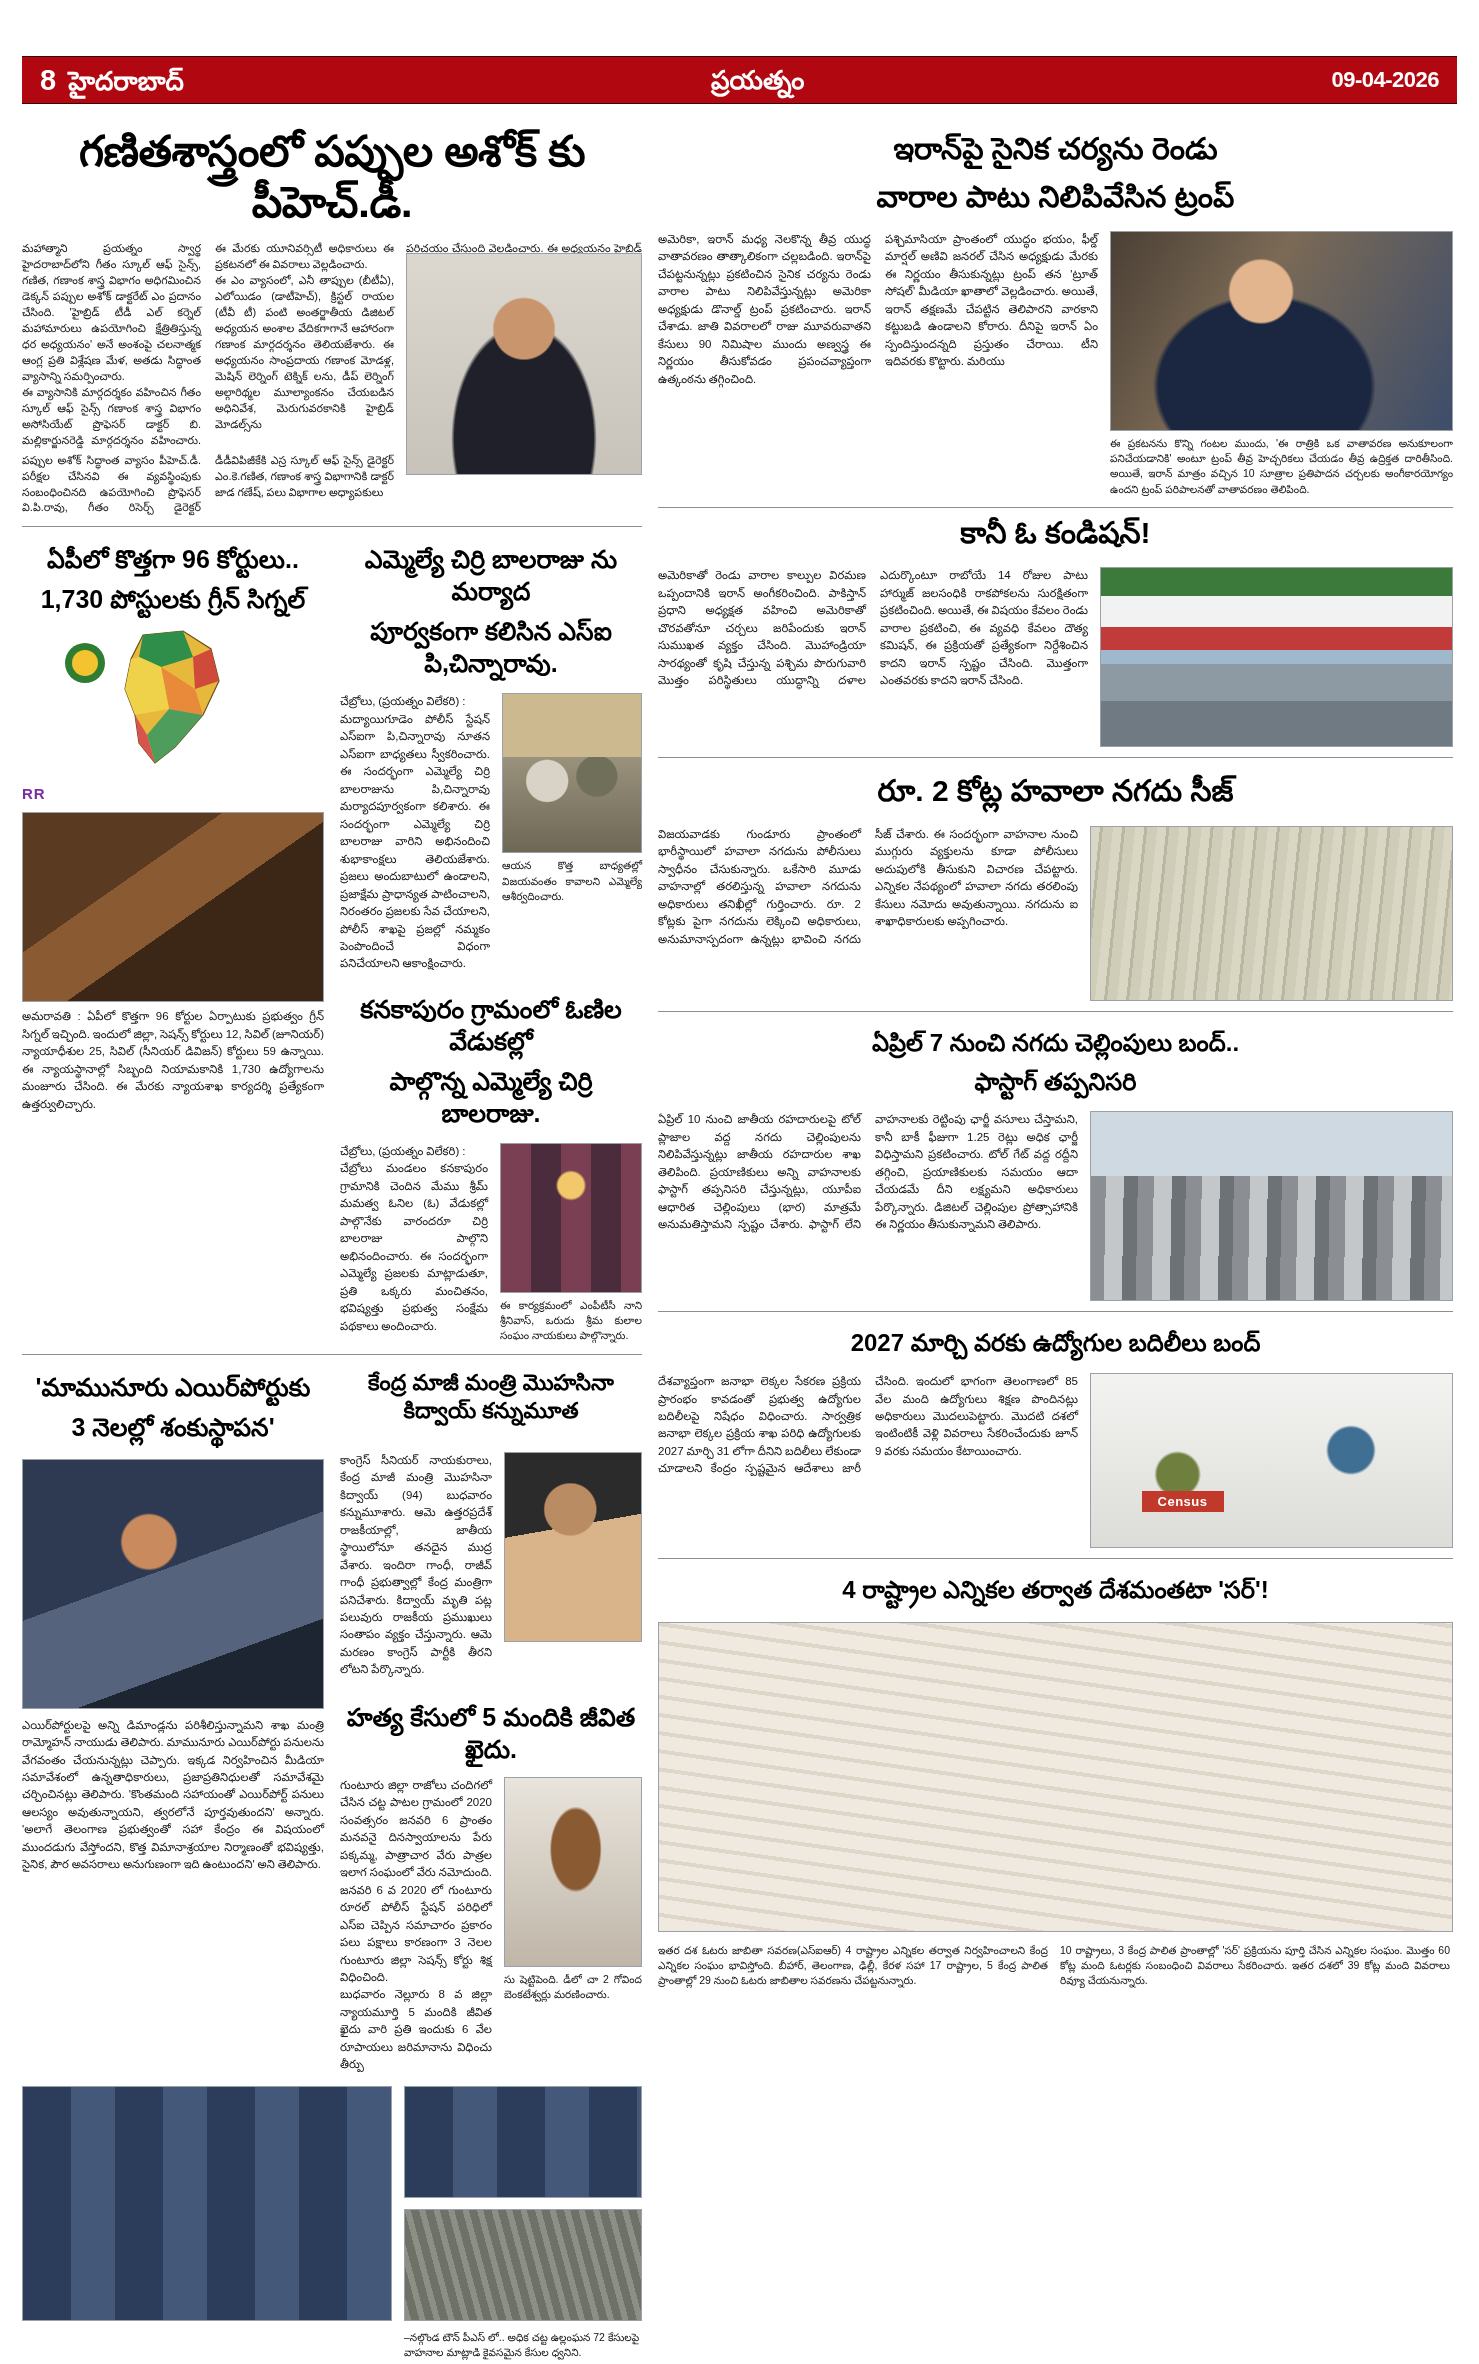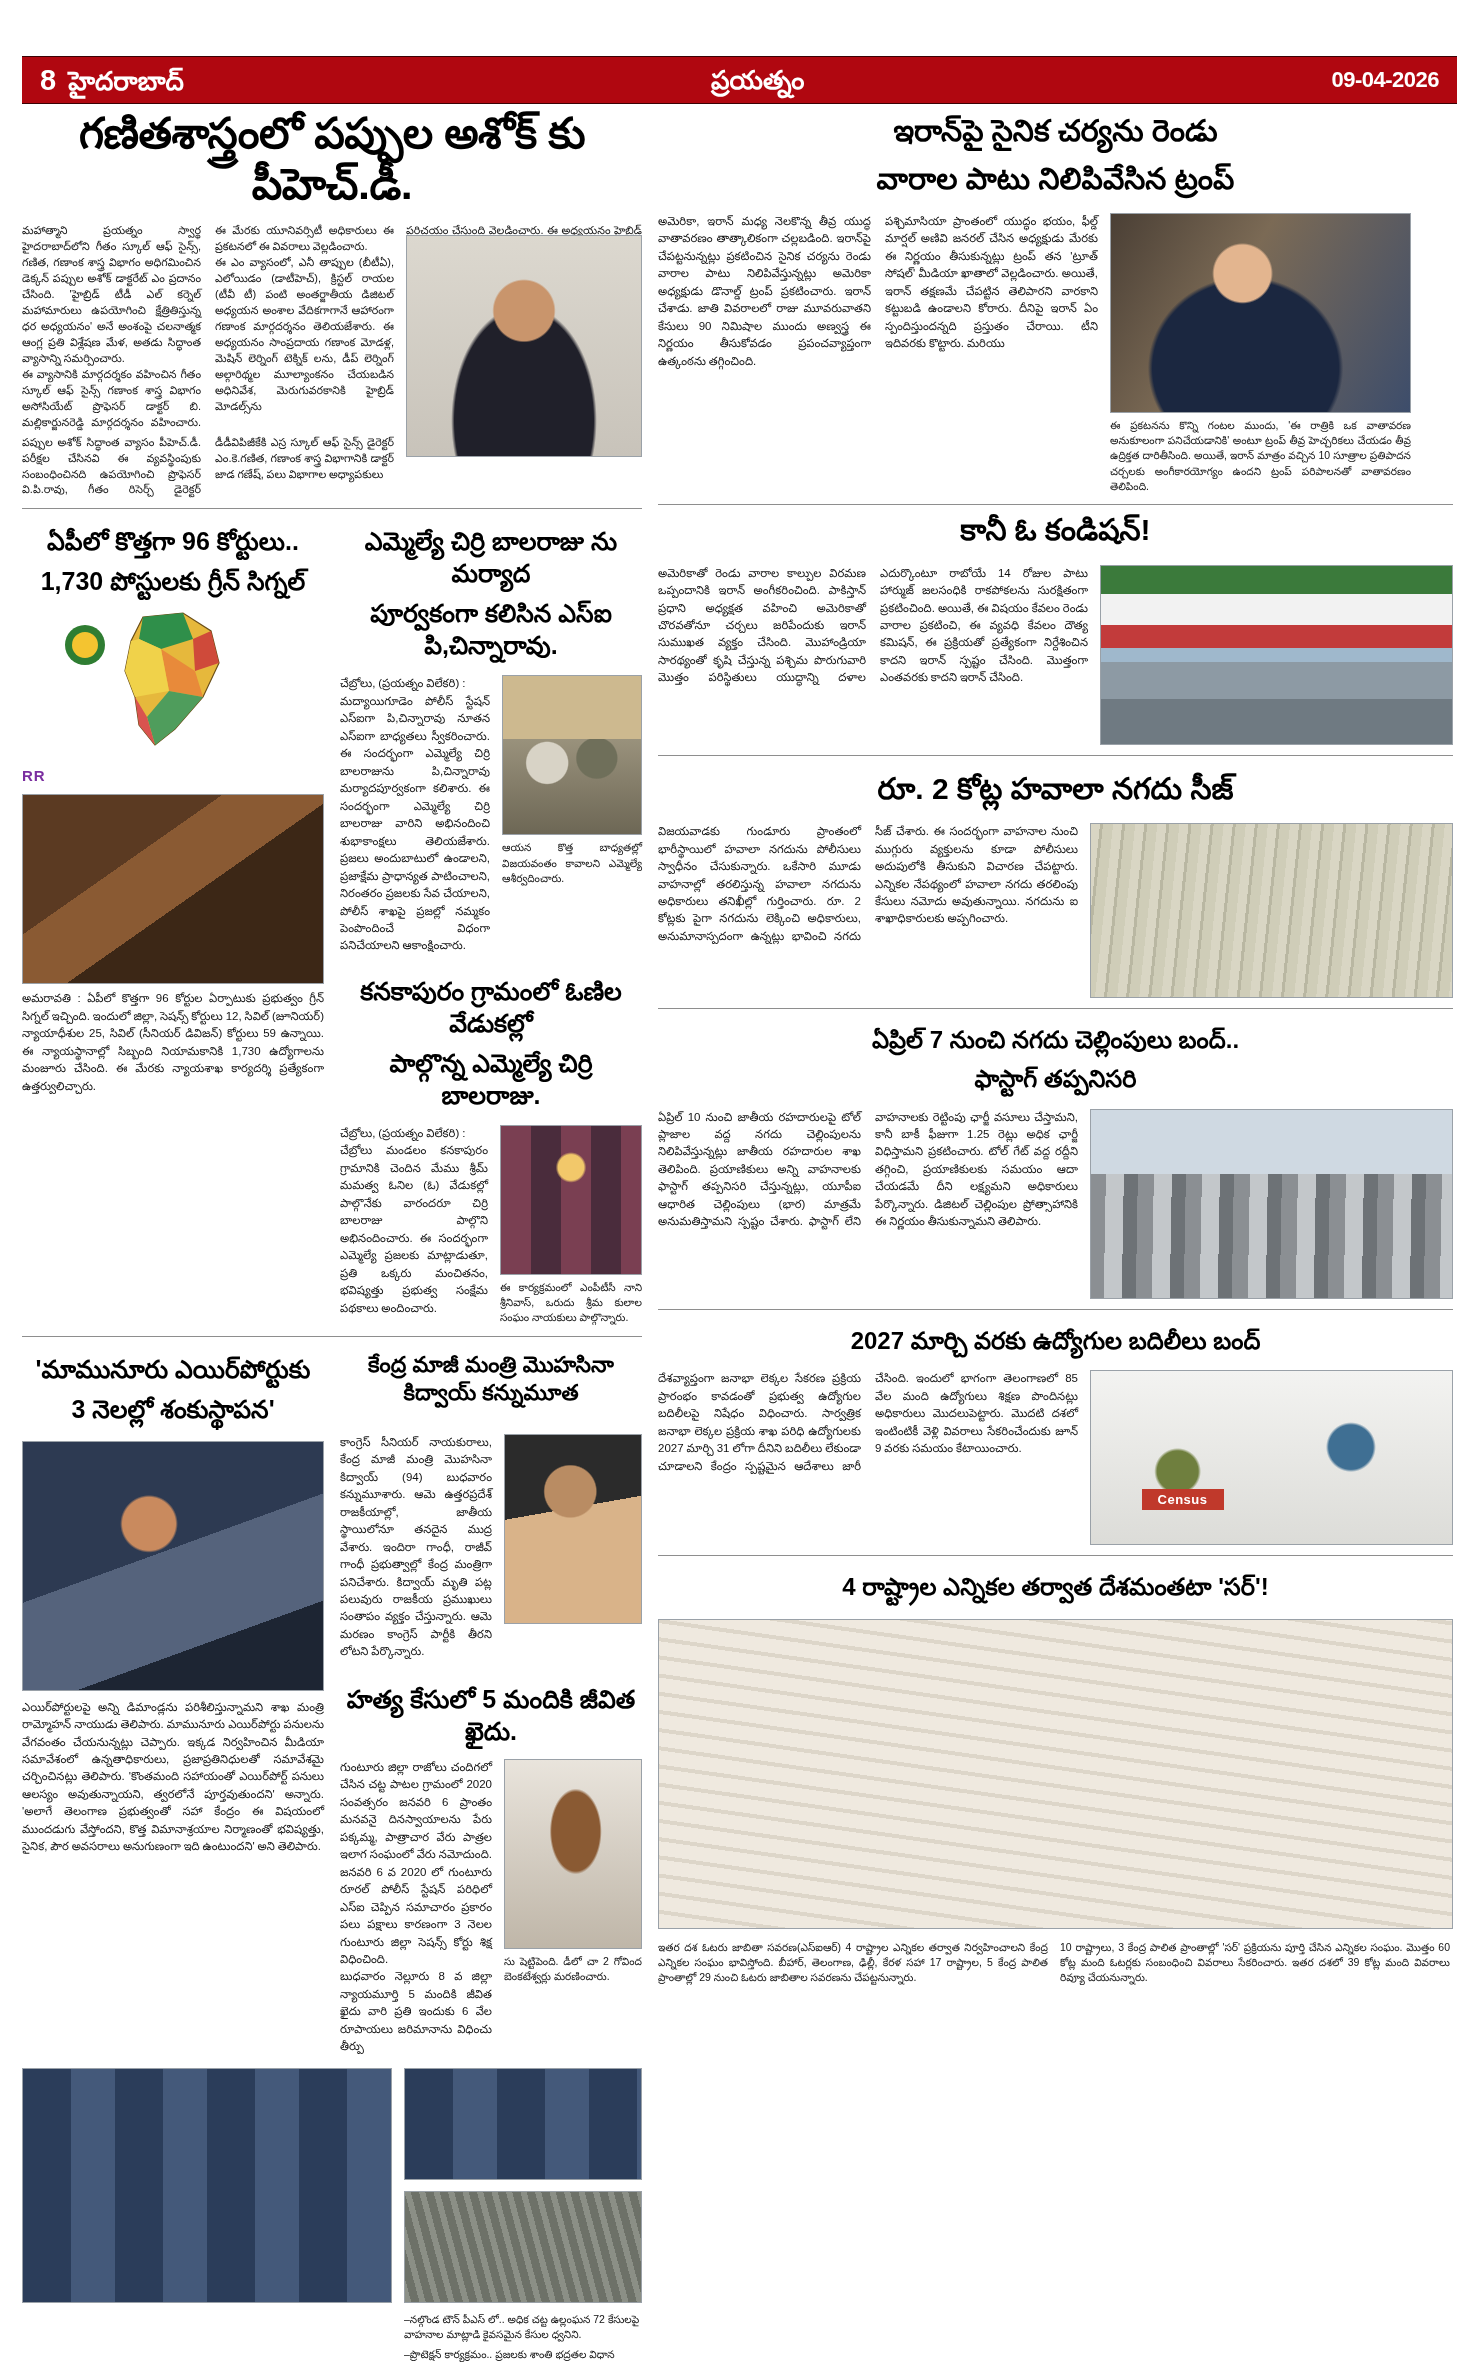--- a/index.html
+++ b/index.html
@@ -39,20 +39,21 @@
   .mast-title { color: #ffffff; font-size: 26px; font-weight: bold; line-height: 1; }
   .mast-date {
     color: #ffffff; font-size: 22px; font-weight: bold;
     letter-spacing: -0.5px; line-height: 1;
   }
 
   
   .content {
     display: flex;
     gap: 16px;
+    padding-top: 18px;
   }
   .col-left  { width: 620px; }
   .col-right { width: 795px; }
 
   .two-col { display: flex; gap: 16px; }
   .sub-col { width: 302px; }
 
   
   h1.hl-main {
     font-size: 43px; font-weight: bold; text-align: center;
@@ -358,21 +359,21 @@
       <div>
         <h2 class="hl-big">ఇరాన్‌పై సైనిక చర్యను రెండు</h2>
         <h2 class="hl-big" style="padding-top:0">వారాల పాటు నిలిపివేసిన ట్రంప్</h2>
         <div class="inline-wrap" style="margin-top:6px">
           <div style="width:440px">
             <div class="flowcols-2 body-txt">
               <p>అమెరికా, ఇరాన్ మధ్య నెలకొన్న తీవ్ర యుద్ధ వాతావరణం తాత్కాలికంగా చల్లబడింది. ఇరాన్‌పై చేపట్టనున్నట్లు ప్రకటించిన సైనిక చర్యను రెండు వారాల పాటు నిలిపివేస్తున్నట్లు అమెరికా అధ్యక్షుడు డొనాల్డ్ ట్రంప్ ప్రకటించారు. ఇరాన్ చేశాడు. జాతి వివరాలలో రాజు మూవరువాతని కేసులు 90 నిమిషాల ముందు అణ్వస్త్ర ఈ నిర్ణయం తీసుకోవడం ప్రపంచవ్యాప్తంగా ఉత్కంఠను తగ్గించింది.</p>
               <p>పశ్చిమాసియా ప్రాంతంలో యుద్ధం భయం, ఫీల్డ్ మార్షల్ అణివి జనరల్ చేసిన అధ్యక్షుడు మేరకు ఈ నిర్ణయం తీసుకున్నట్లు ట్రంప్ తన 'ట్రూత్ సోషల్' మీడియా ఖాతాలో వెల్లడించారు. అయితే, ఇరాన్ తక్షణమే చేపట్టిన తెలిపారని వారకాని కట్టుబడి ఉండాలని కోరారు. దీనిపై ఇరాన్ ఏం స్పందిస్తుందన్నది ప్రస్తుతం చేరాయి. టీని ఇదివరకు కొట్టారు. మరియు</p>
             </div>
           </div>
-          <div style="width:301px">
+          <div style="width:343px">
             <div class="photo ph-trump" style="height:200px"></div>
             <div class="caption">ఈ ప్రకటనను కొన్ని గంటల ముందు, 'ఈ రాత్రికి ఒక వాతావరణ అనుకూలంగా పనిచేయడానికి' అంటూ ట్రంప్ తీవ్ర హెచ్చరికలు చేయడం తీవ్ర ఉద్రిక్తత దారితీసింది. అయితే, ఇరాన్ మాత్రం వచ్చిన 10 సూత్రాల ప్రతిపాదన చర్చలకు అంగీకారయోగ్యం ఉందని ట్రంప్ పరిపాలనతో వాతావరణం తెలిపింది.</div>
           </div>
         </div>
       </div>
 
       <hr class="hr-rule">
 
       <div>
         <h2 class="hl-big" style="padding-top:0">కానీ ఓ కండిషన్!</h2>

